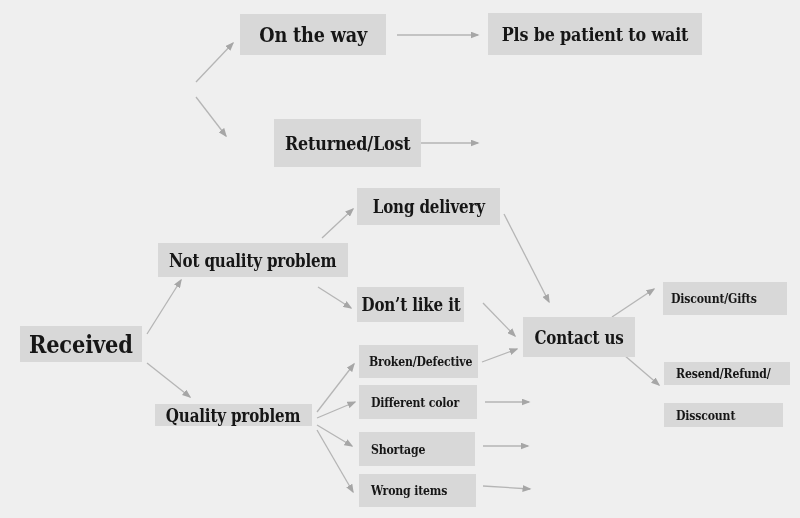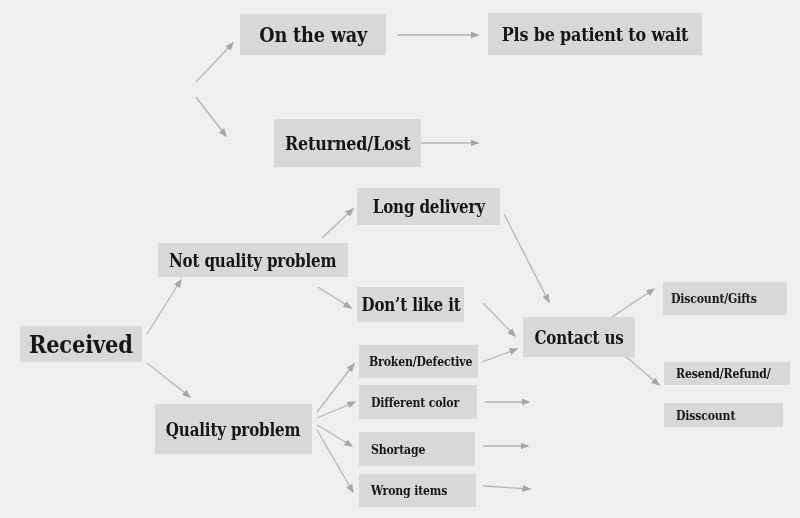--- a/index.html
+++ b/index.html
@@ -49,21 +49,21 @@
   .n-returned-lost  {left:238px; top:119px; width:147px; height:48px; font-size:19px;margin-left:36px;}
   .n-resend-refund  {left:488px; top:121px; width:196px; height:42px; font-size:19px; padding-left:14px; box-sizing:border-box;}
   .n-long-delivery  {left:357px; top:188px; width:143px; height:37px; font-size:18px;}
   .n-not-quality    {left:158px; top:243px; width:190px; height:34px; font-size:18px;}
   .n-dont-like      {left:357px; top:287px; width:107px; height:35px; font-size:18px;}
   .n-received       {left:20px;  top:326px; width:122px; height:36px; font-size:25px;}
   .n-contact-us     {left:523px; top:317px; width:112px; height:40px; font-size:18px;}
   .n-discount-gifts {left:663px; top:282px; width:124px; height:33px; font-size:13px; padding-left:8px; box-sizing:border-box;}
   .n-broken         {left:359px; top:345px; width:119px; height:33px; font-size:13px; padding-left:10px; box-sizing:border-box;}
   .n-different      {left:359px; top:385px; width:118px; height:34px; font-size:13px; padding-left:12px; box-sizing:border-box;}
-  .n-quality        {left:155px; top:404px; width:157px; height:50px; font-size:18px;}
+  .n-quality        {left:155px; top:404px; width:157px; height:22px; font-size:18px;}
   .n-shortage       {left:359px; top:432px; width:116px; height:34px; font-size:13px; padding-left:12px; box-sizing:border-box;}
   .n-wrong          {left:359px; top:474px; width:117px; height:33px; font-size:13px; padding-left:12px; box-sizing:border-box;}
   
   .n-resend-disscount{
     position:absolute; left:664px; top:362px; background:transparent;
     font-weight:bold; color:#161616; font-size:13px; letter-spacing:-0.2px;
   }
   .n-resend-disscount .line{
     background:#d8d8d8;
     display:flex; align-items:center;

